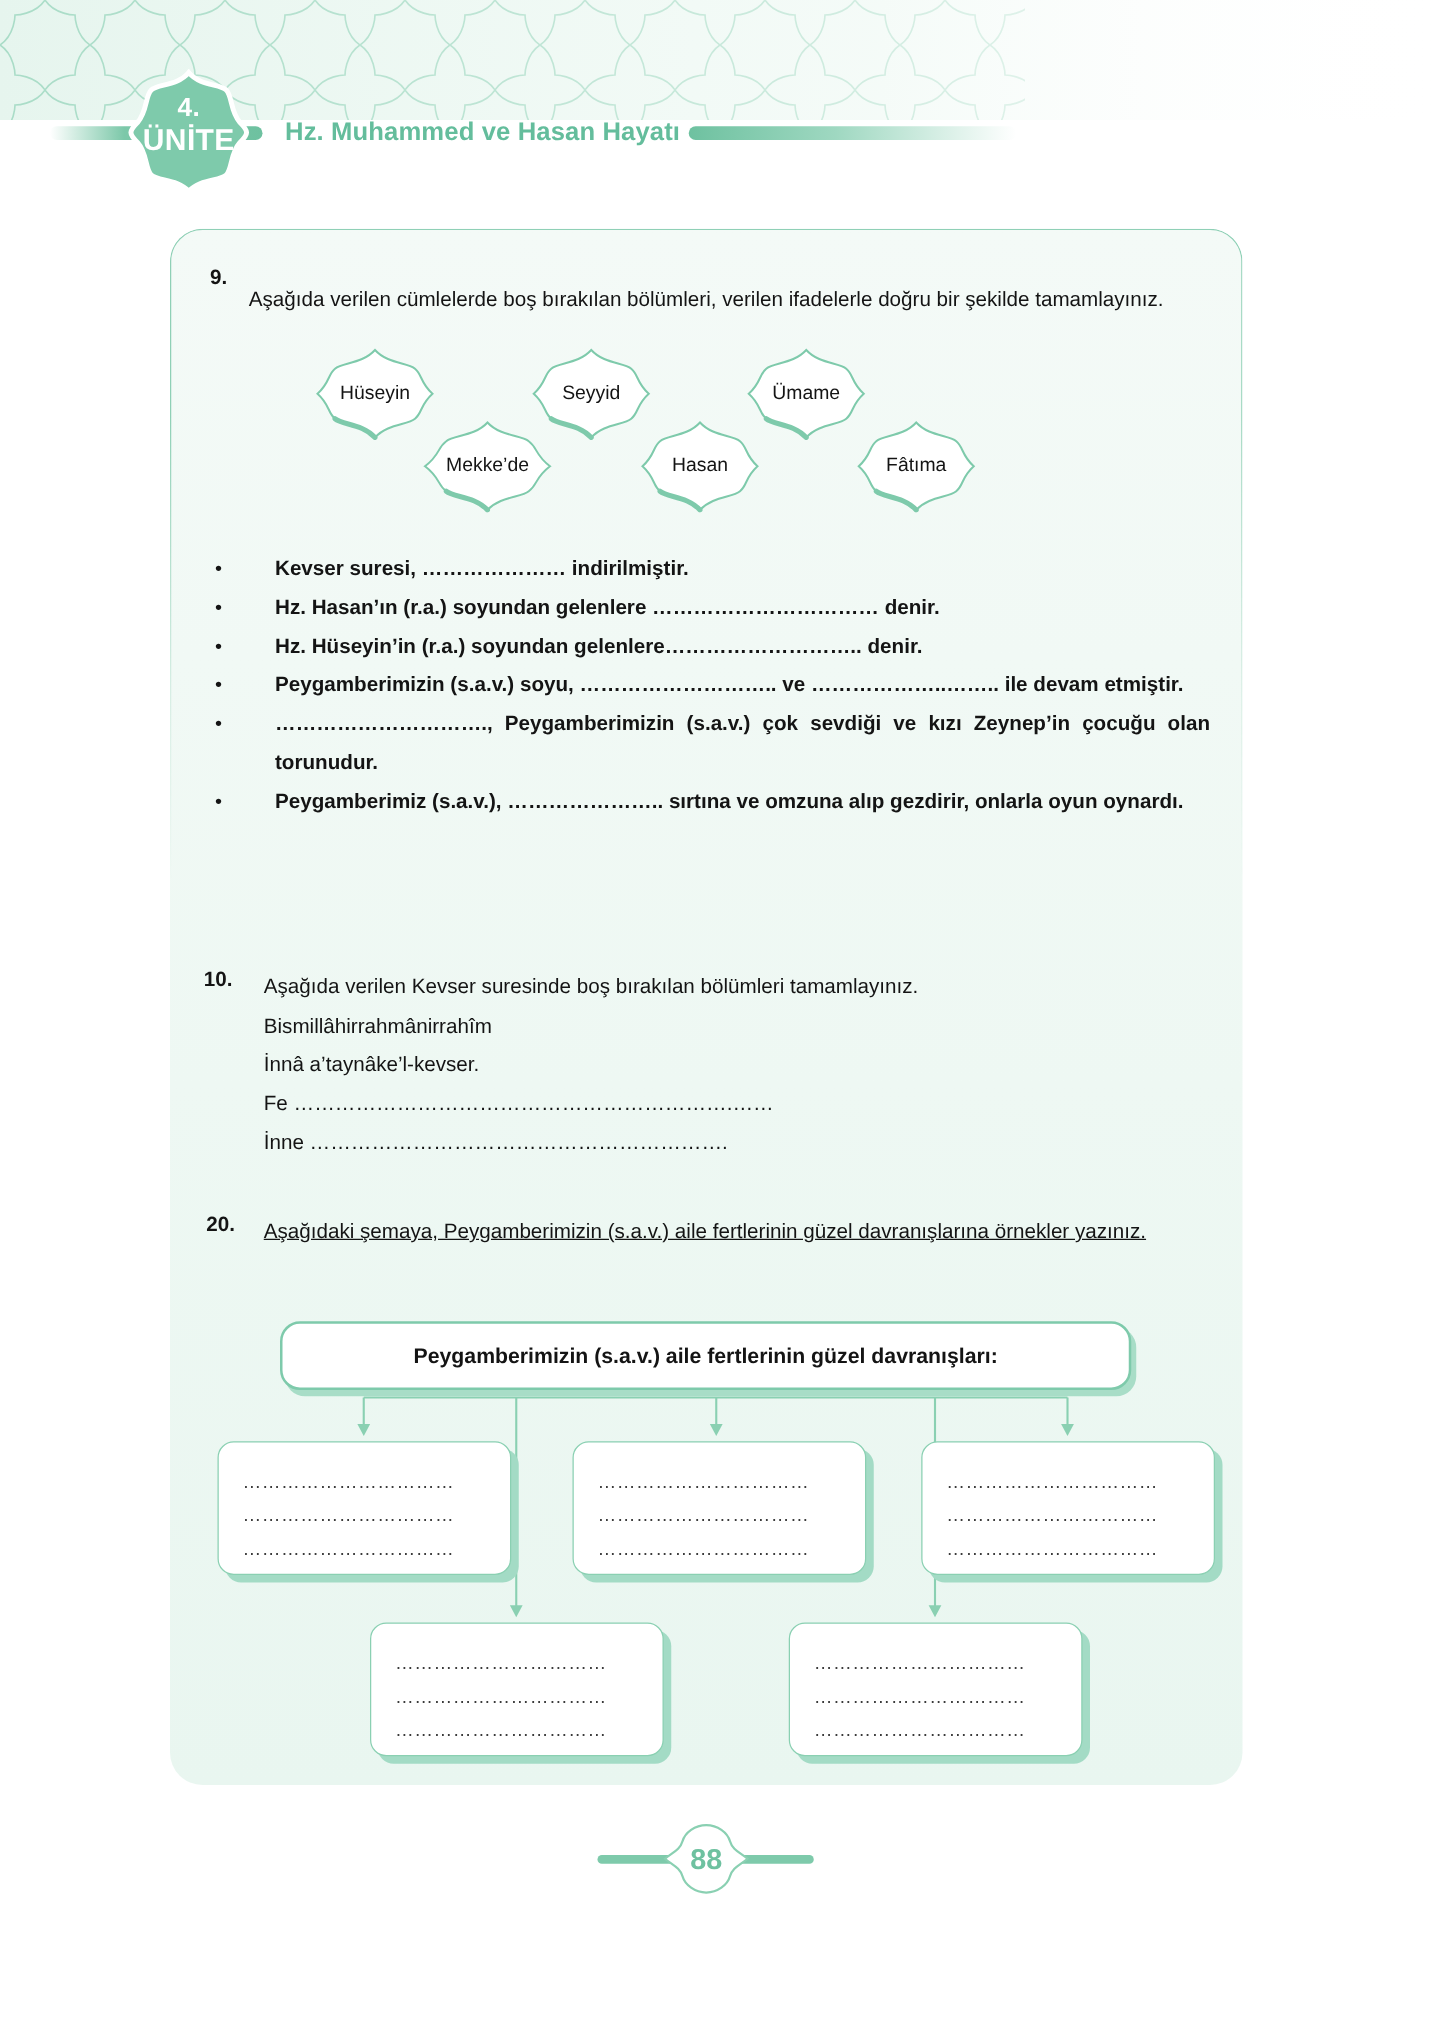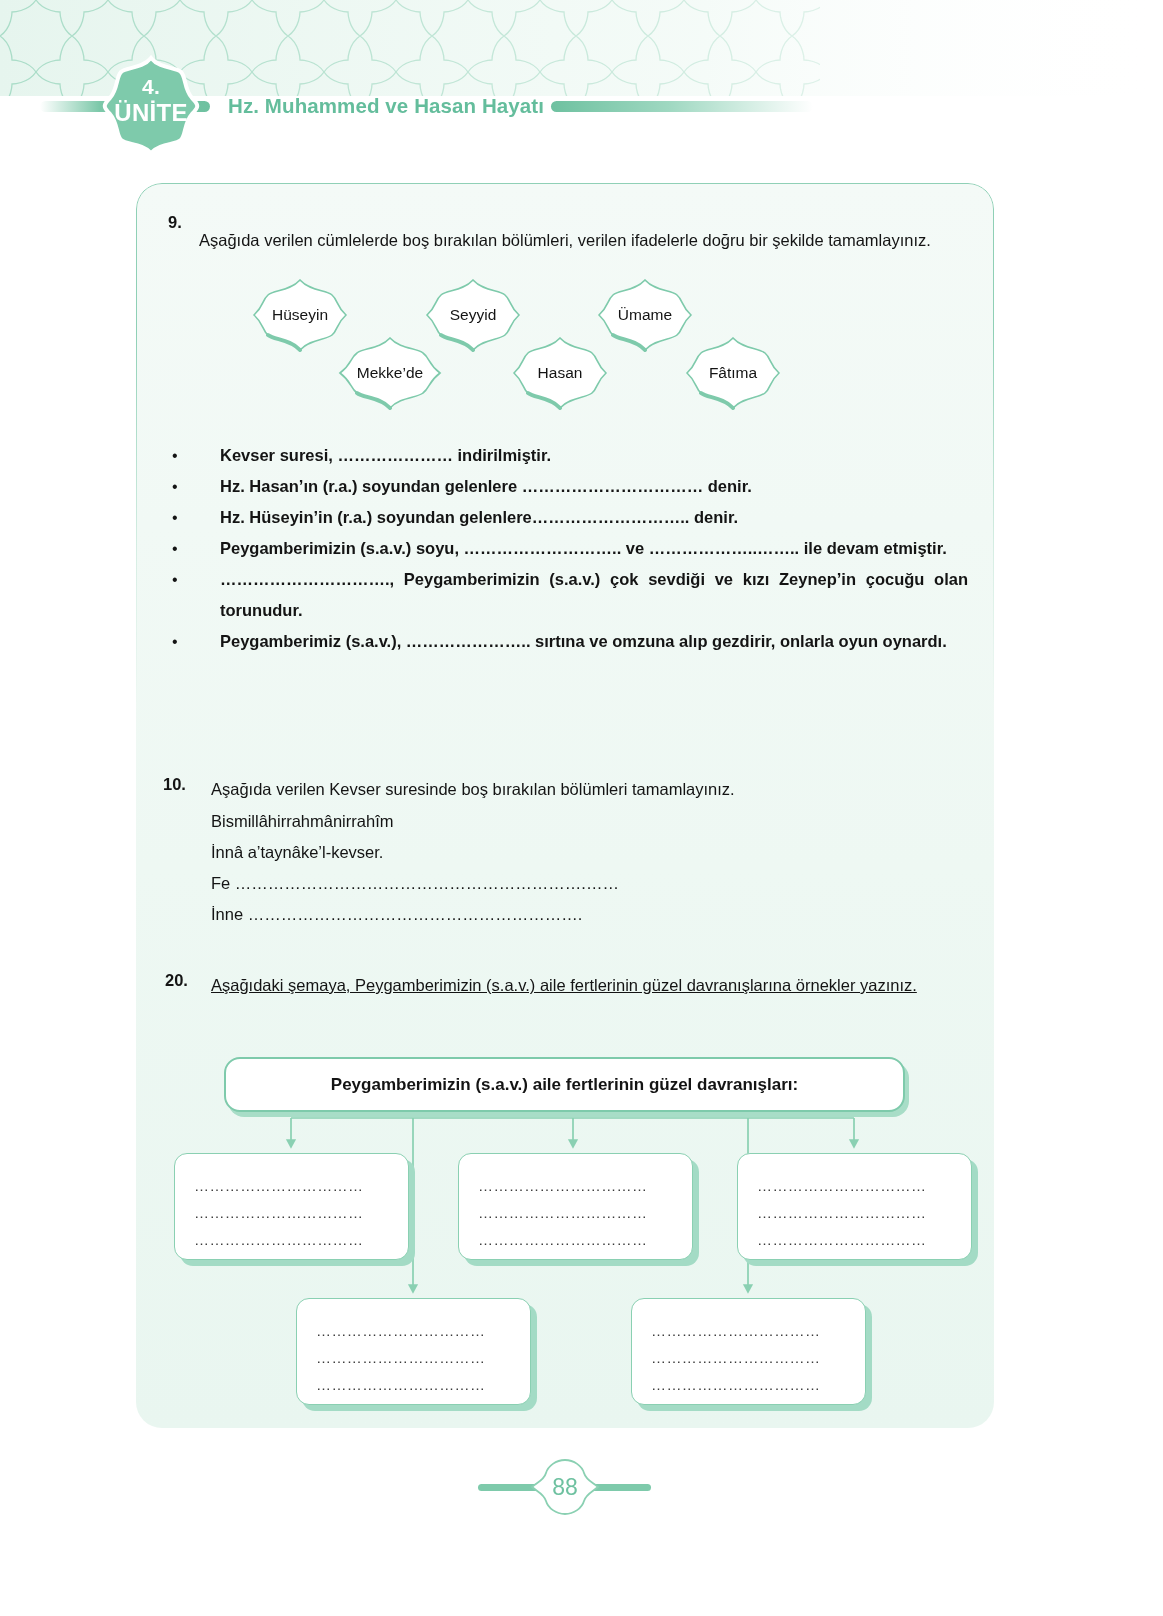--- a/index.html
+++ b/index.html
@@ -133,21 +133,21 @@
     border-radius:4px; background:#7ecaab;
   }
   #footer-rule-right{
     position:absolute; left:589px; top:1484px; width:62px; height:7px;
     border-radius:4px; background:#7ecaab;
   }
   #page-no-shape{ position:absolute; left:512px; top:1456px; width:106px; height:62px; }
   #page-no-text{
     position:absolute; left:512px; top:1456px; width:106px; height:62px;
     display:flex; align-items:center; justify-content:center;
-    font-size:23px; color:#6ec1a0; font-weight:normal;
+    font-size:23px; color:#6ec1a0; font-weight:bold;
   }
 </style>
 </head>
 <body>
 
 <div id="pattern-band">
   <svg width="1163" height="108" viewBox="0 0 1163 108">
     <defs>
       <pattern id="quatre" width="72" height="72" patternUnits="userSpaceOnUse">
         <path d="M36 0 C44 12 60 12 60 12 C60 12 60 28 72 36 C60 44 60 60 60 60

